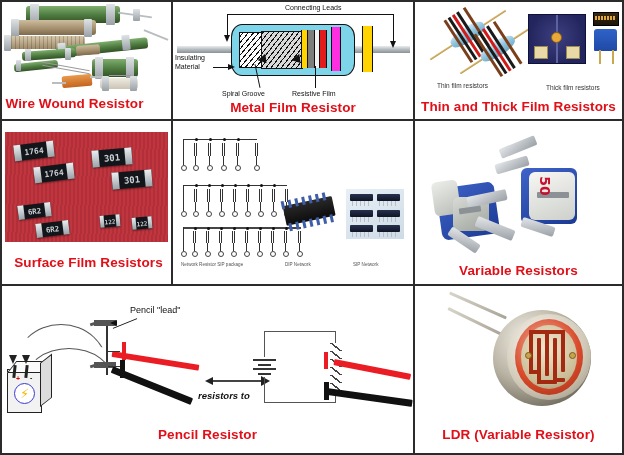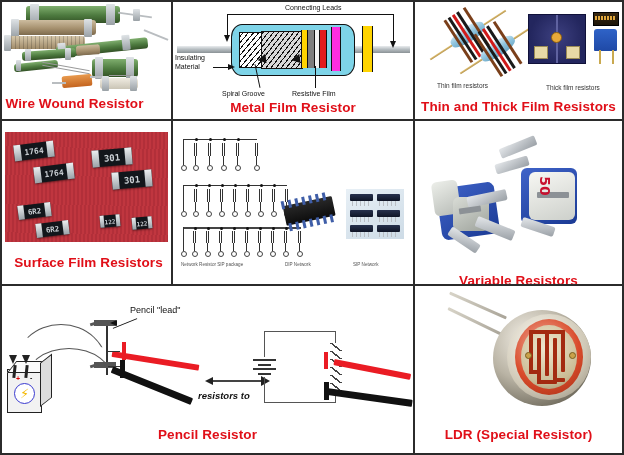--- a/index.html
+++ b/index.html
@@ -504,21 +504,21 @@
       <div class="pot-white" style="left:4px;top:2px;width:26px;height:34px;border-radius:5px;transform:rotate(-8deg);
            background:linear-gradient(160deg,#eceee9,#b9bdb8);"></div>
       <div class="pot-white" style="left:24px;top:18px;width:36px;height:34px;border-radius:6px;
            background:linear-gradient(150deg,#d9dcd6,#9ea39c);"></div>
       <div class="pot-tab" style="left:38px;top:14px;width:40px;height:11px;transform:rotate(-12deg);"></div>
       <div class="pot-tab" style="left:46px;top:44px;width:40px;height:11px;transform:rotate(22deg);"></div>
       <div class="pot-tab" style="left:18px;top:56px;width:34px;height:10px;transform:rotate(34deg);"></div>
       <div class="pot-slot" style="left:30px;top:28px;width:22px;height:6px;transform:rotate(-8deg);"></div>
     </div>
 
-    <div class="caption cap-lg" style="top:152px;">Variable Resistors</div>
+    <div class="caption cap-lg" style="top:142px;">Variable Resistors</div>
   </div>
 
   <div class="cell" style="left:2px;top:286px;width:411px;height:167px;">
 
     <div style="position:absolute;left:5px;top:75px;width:48px;height:54px;">
       <div class="pb-box" style="left:0;top:8px;width:33px;height:42px;"></div>
       <div class="pb-top" style="left:0;top:0;width:33px;height:10px;transform:skewX(-38deg);transform-origin:bottom left;"></div>
       <div class="pb-side" style="left:33px;top:2px;width:10px;height:42px;transform:skewY(-38deg);transform-origin:top left;"></div>
       <div class="bolt" style="left:7px;top:22px;width:19px;height:19px;">⚡</div>
       <div style="position:absolute;left:6px;top:4px;width:3px;height:13px;background:#222;transform:rotate(6deg);"></div>
@@ -599,16 +599,16 @@
       <div class="ldr-fing" style="left:36px;top:0;width:4px;height:42px;"></div>
       <div class="ldr-fing" style="left:4px;top:0;width:20px;height:4px;"></div>
       <div class="ldr-fing" style="left:20px;top:0;width:20px;height:4px;"></div>
       <div class="ldr-fing" style="left:12px;top:50px;width:20px;height:4px;"></div>
       <div class="ldr-fing" style="left:4px;top:40px;width:12px;height:4px;"></div>
       <div class="ldr-fing" style="left:28px;top:48px;width:12px;height:4px;"></div>
     </div>
     <div class="ldr-dot" style="left:110px;top:66px;width:5px;height:5px;"></div>
     <div class="ldr-dot" style="left:154px;top:66px;width:5px;height:5px;"></div>
 
-    <div class="caption cap-lg" style="top:141px;">LDR (Special Resistor)</div>
+    <div class="caption cap-lg" style="top:141px;">LDR (Variable Resistor)</div>
   </div>
 
 </div>
 
 </body></html>

